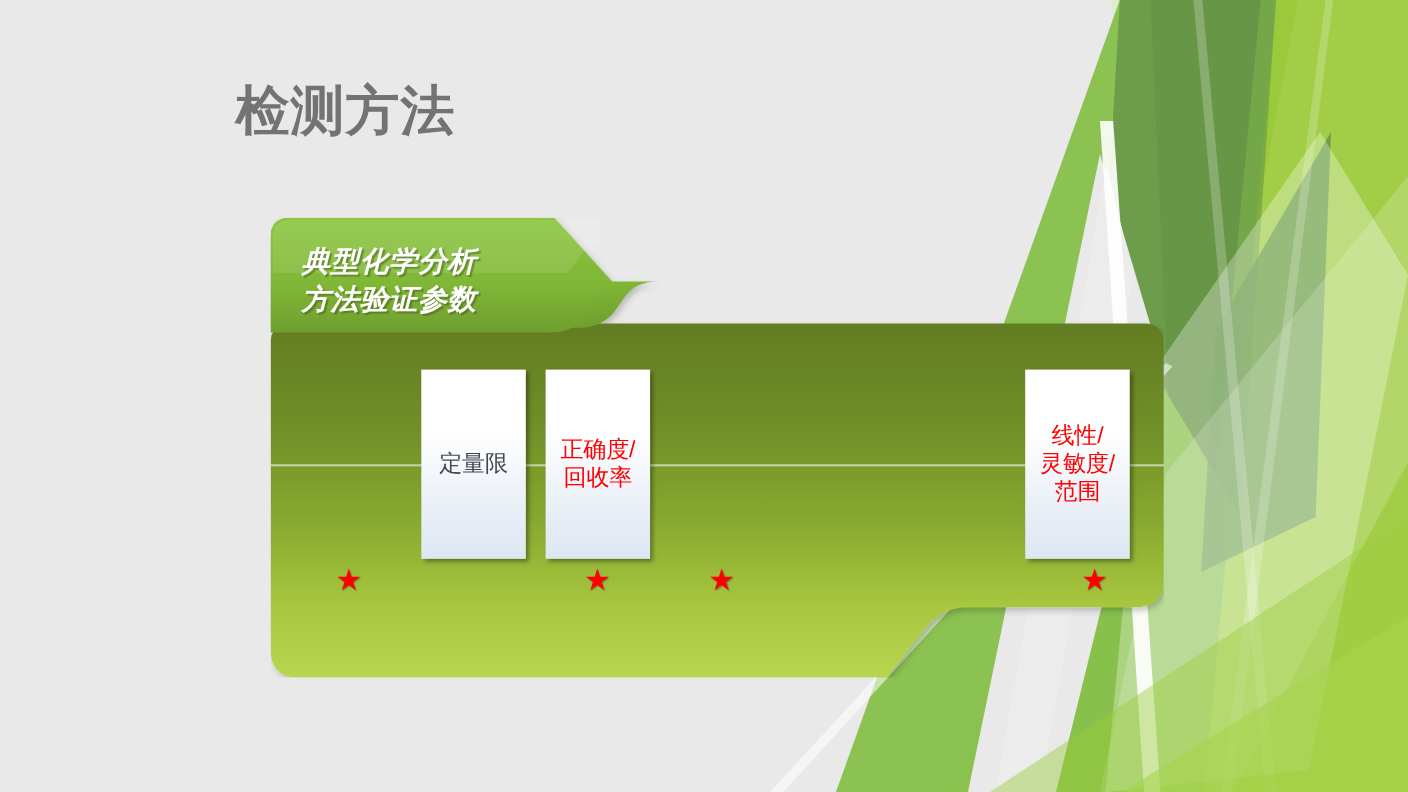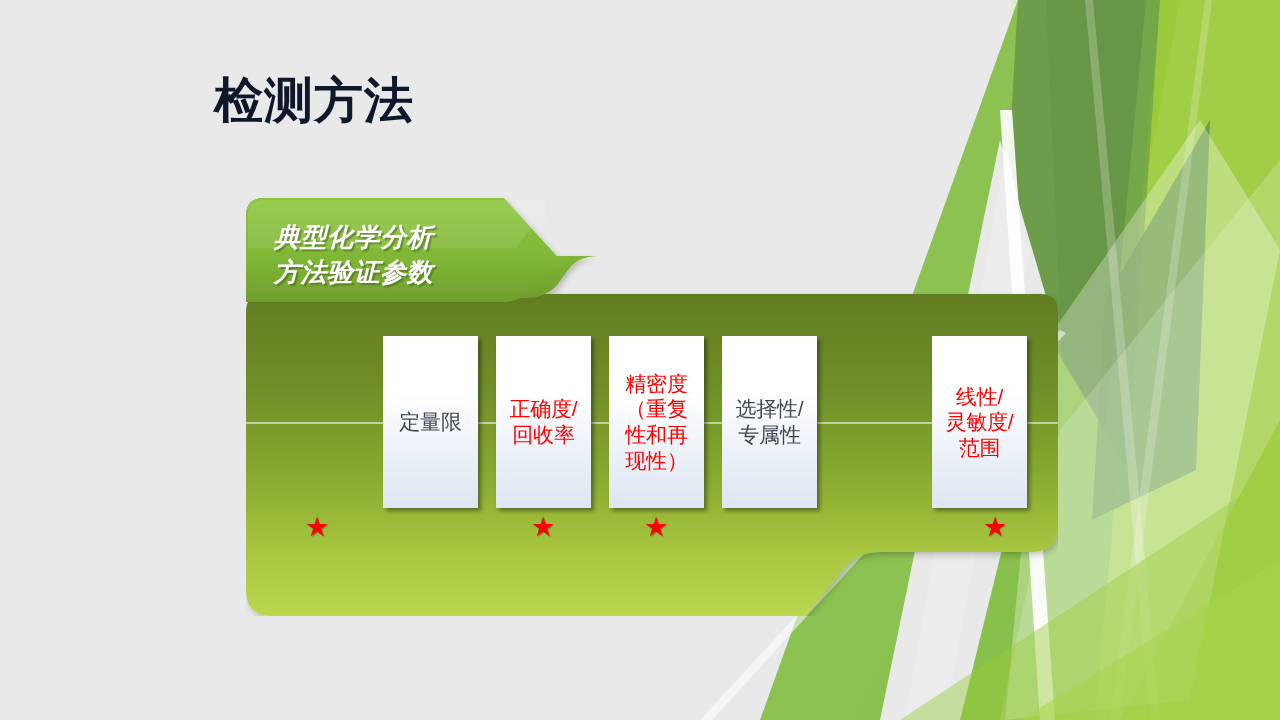--- a/index.html
+++ b/index.html
@@ -26,21 +26,21 @@
   }
 
   
   #page-title {
     position: absolute;
     left: 214px;
     top: 68px;
     font-size: 49px;
     font-weight: bold;
     letter-spacing: 1px;
-    color: #0f172a;
+    color: #737373;
     white-space: nowrap;
   }
 
   
   #panel-wrap {
     position: absolute;
     left: 246px;
     top: 198px;
     width: 882px;
     height: 418px;
@@ -259,30 +259,20 @@
     <div id="panel-divider"></div>
 
     <div id="cards">
       <div class="card" style="left:226px">
         <span class="card-label red">正确度/
 回收率</span>
       </div>
       <div class="card" style="left:113px">
         <span class="card-label plain">定量限</span>
       </div>
-      <div class="card" style="left:339px">
-        <span class="card-label red">精密度
-（重复
-性和再
-现性）</span>
-      </div>
-      <div class="card" style="left:452px">
-        <span class="card-label plain">选择性/
-专属性</span>
-      </div>
       <div class="card" style="left:662px">
         <span class="card-label red">线性/
 灵敏度/
 范围</span>
       </div>
     </div>
 
     <div id="stars">
       <span class="star" style="left:34px">★</span>
       <span class="star" style="left:260px">★</span>

